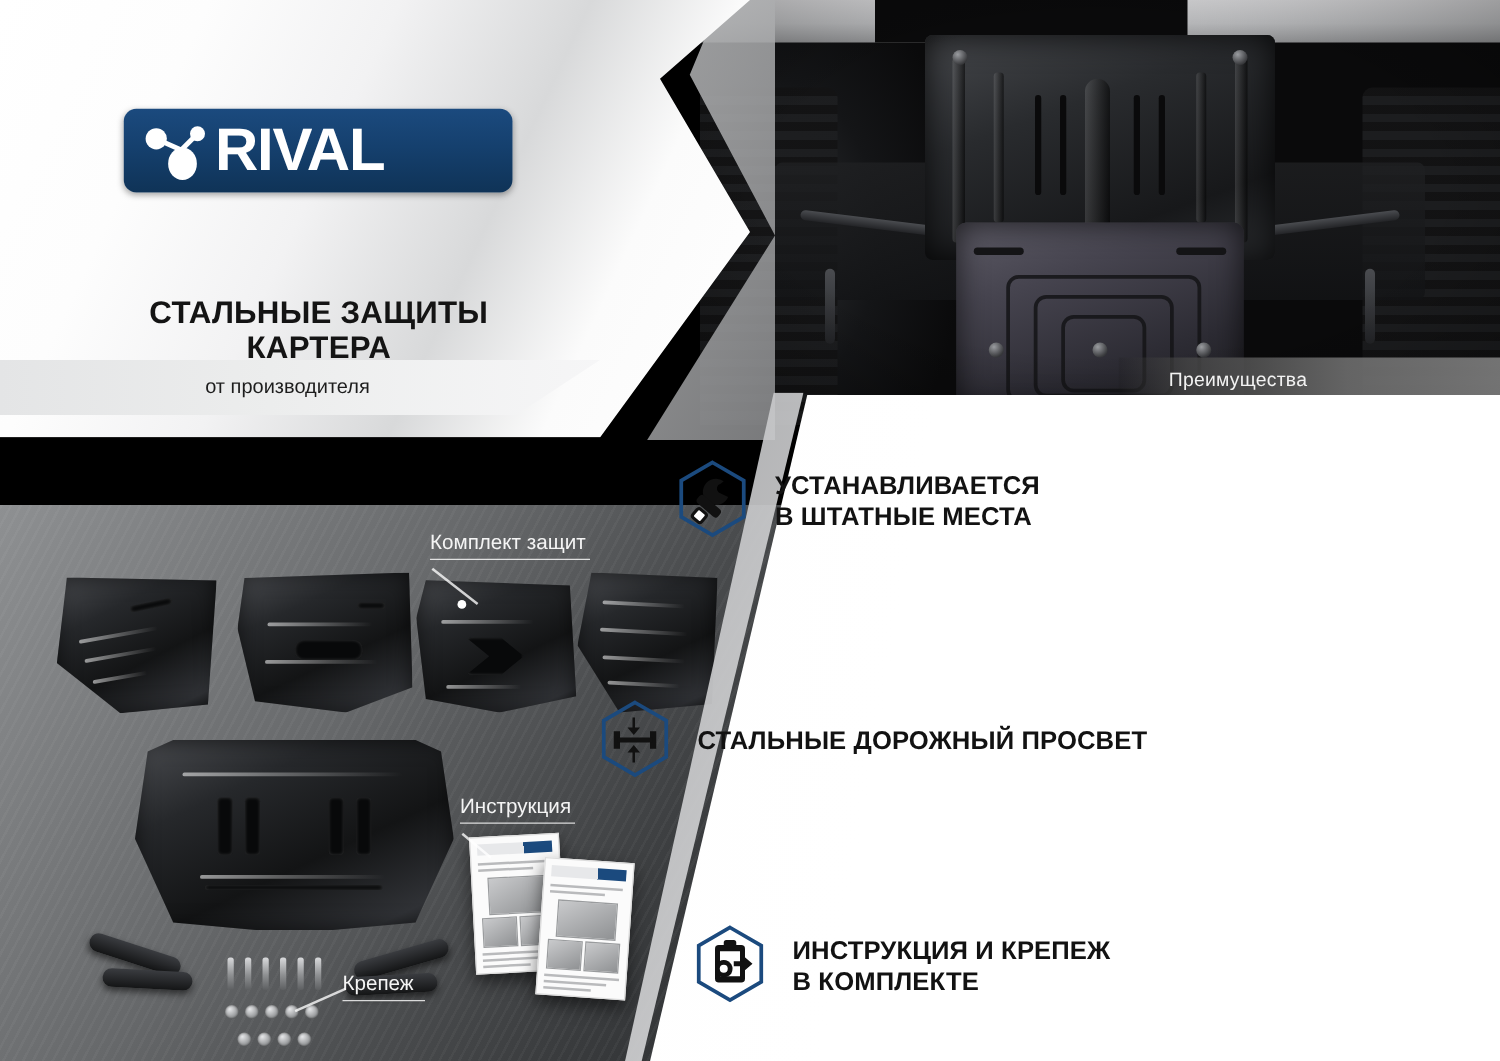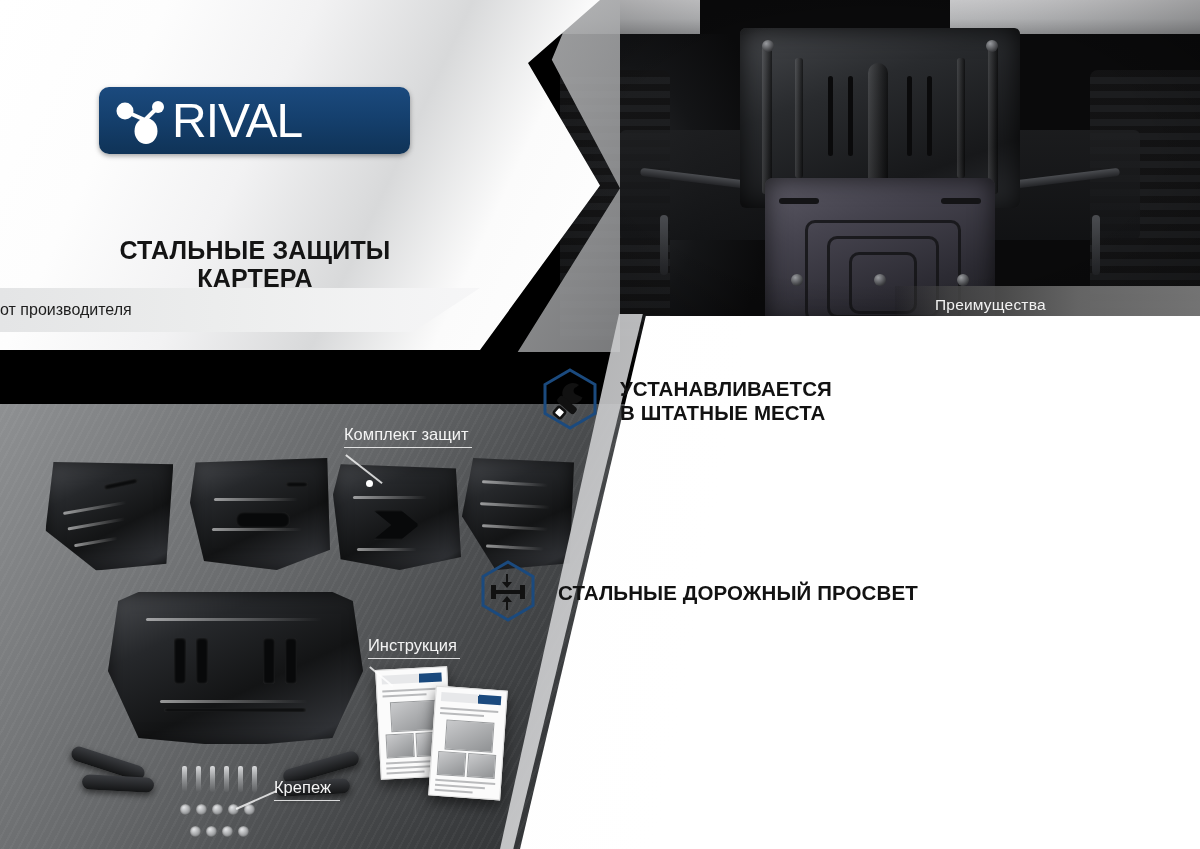--- a/index.html
+++ b/index.html
@@ -92,34 +92,34 @@
   .hero-panel-edge{
     position:absolute;left:0;top:0;width:620px;height:352px;
     background:linear-gradient(120deg,#9a9b9d,#d7d8d9 40%,#8e8f91);
     clip-path: polygon(93% 0, 100% 0, 100% 100%, 83.5% 100%, 100% 53.5%, 89% 17%);
     opacity:.85;
   }
   .hero-strip{
     position:absolute;left:0;top:288px;width:480px;height:44px;
     background:linear-gradient(90deg,#e4e5e6 0%,#eceded 45%,#f6f6f7 100%);
     clip-path:polygon(0 0,100% 0,86% 100%,0 100%);
-    display:flex;align-items:center;
+    display:flex;align-items:center;justify-content:center;
   }
   .hero-strip span{font-size:16px;color:#1d1d1d;margin-right:20px;}
 
   .logo{
     position:absolute;left:99px;top:87px;width:311px;height:67px;
     background:linear-gradient(180deg,#1b4a7e 0%,#15406e 45%,#0f3357 100%);
     border-radius:10px;
     box-shadow:0 2px 5px rgba(0,0,0,.35);
     display:flex;align-items:center;
   }
   .logo-mark{position:relative;width:58px;height:50px;margin-left:13px;flex:none;}
   .logo-word{
-    color:#ffffff;font-size:48px;font-weight:normal;letter-spacing:-1px;
+    color:#ffffff;font-size:48px;font-weight:bold;letter-spacing:-1px;
     line-height:1;margin-left:2px;
   }
   .hero-title{
     position:absolute;left:0;top:196px;width:510px;text-align:center;
     font-size:25px;font-weight:bold;color:#141414;line-height:1.12;
     letter-spacing:.2px;
   }
 
   
   .photo-bottom{
@@ -420,16 +420,35 @@
             <rect x="14" y="30" width="28" height="4"></rect>
             <path d="M28 14 v8 h4 l-5 6 l-5 -6 h4 v-8 z"></path>
             <path d="M28 50 v-8 h4 l-5 -6 l-5 6 h4 v8 z"></path>
           </g>
         </svg>
       </div>
       <div class="feat-text">СТАЛЬНЫЕ ДОРОЖНЫЙ ПРОСВЕТ</div>
     </div>
 
 
+    <div class="feat" style="left:36px;top:424px;">
+      <div class="hex">
+        <svg width="56" height="62" viewBox="0 0 56 62" aria-hidden="true">
+          <polygon points="28,2 53,16.5 53,45.5 28,60 3,45.5 3,16.5" fill="none" stroke="#1b4a7e" stroke-width="3"></polygon>
+          <g fill="#111">
+            <rect x="16" y="16" width="24" height="30" rx="3"></rect>
+            <rect x="23" y="12" width="10" height="6" rx="2"></rect>
+          </g>
+          <rect x="20" y="21" width="16" height="20" fill="#fff"></rect>
+          <g fill="#111">
+            <path d="M31 29 h8 v-4 l7 6 l-7 6 v-4 h-8 z"></path>
+            <path d="M23 28 a7 7 0 1 0 0.1 0 z"></path>
+          </g>
+          <circle cx="23" cy="35" r="3.2" fill="#fff"></circle>
+        </svg>
+      </div>
+      <div class="feat-text">ИНСТРУКЦИЯ И КРЕПЕЖ
+В КОМПЛЕКТЕ</div>
+    </div>
 
   </div>
 
 </div>
 
 </body></html>

